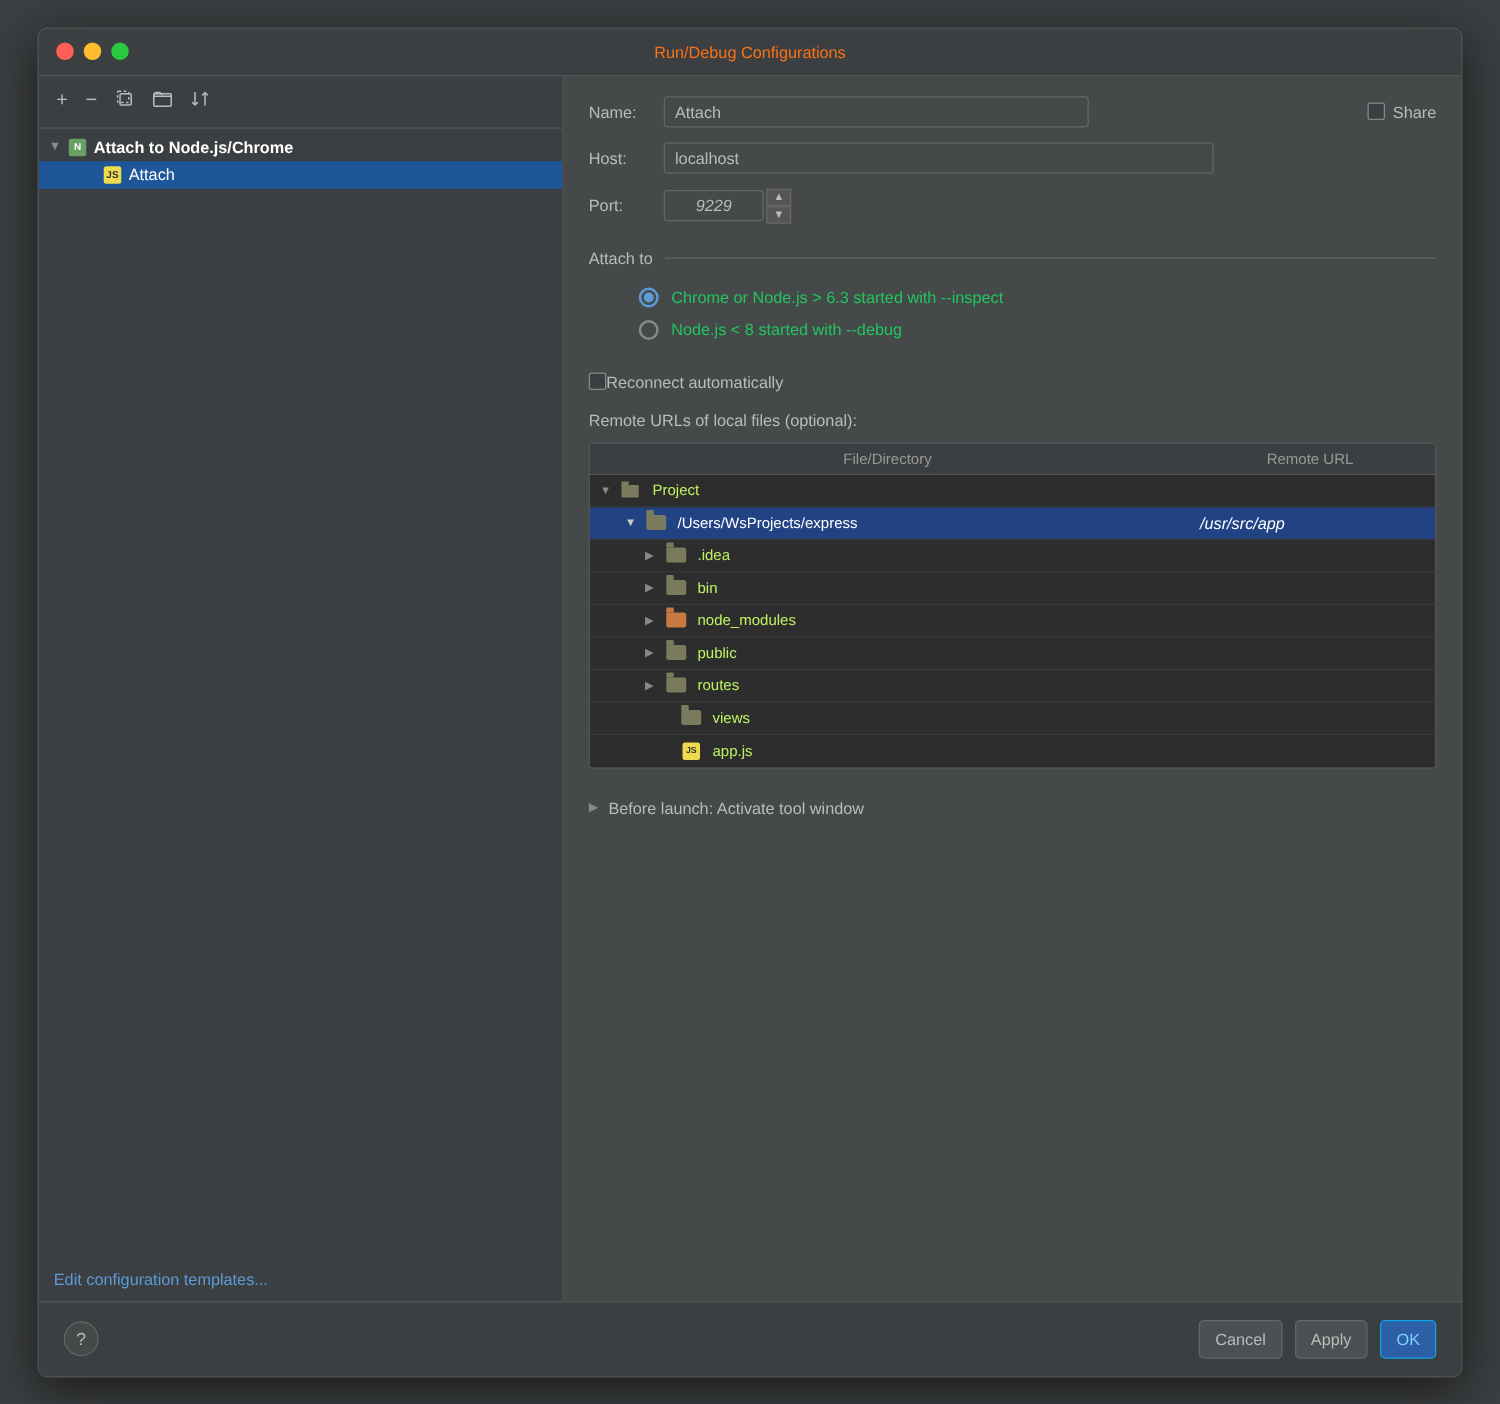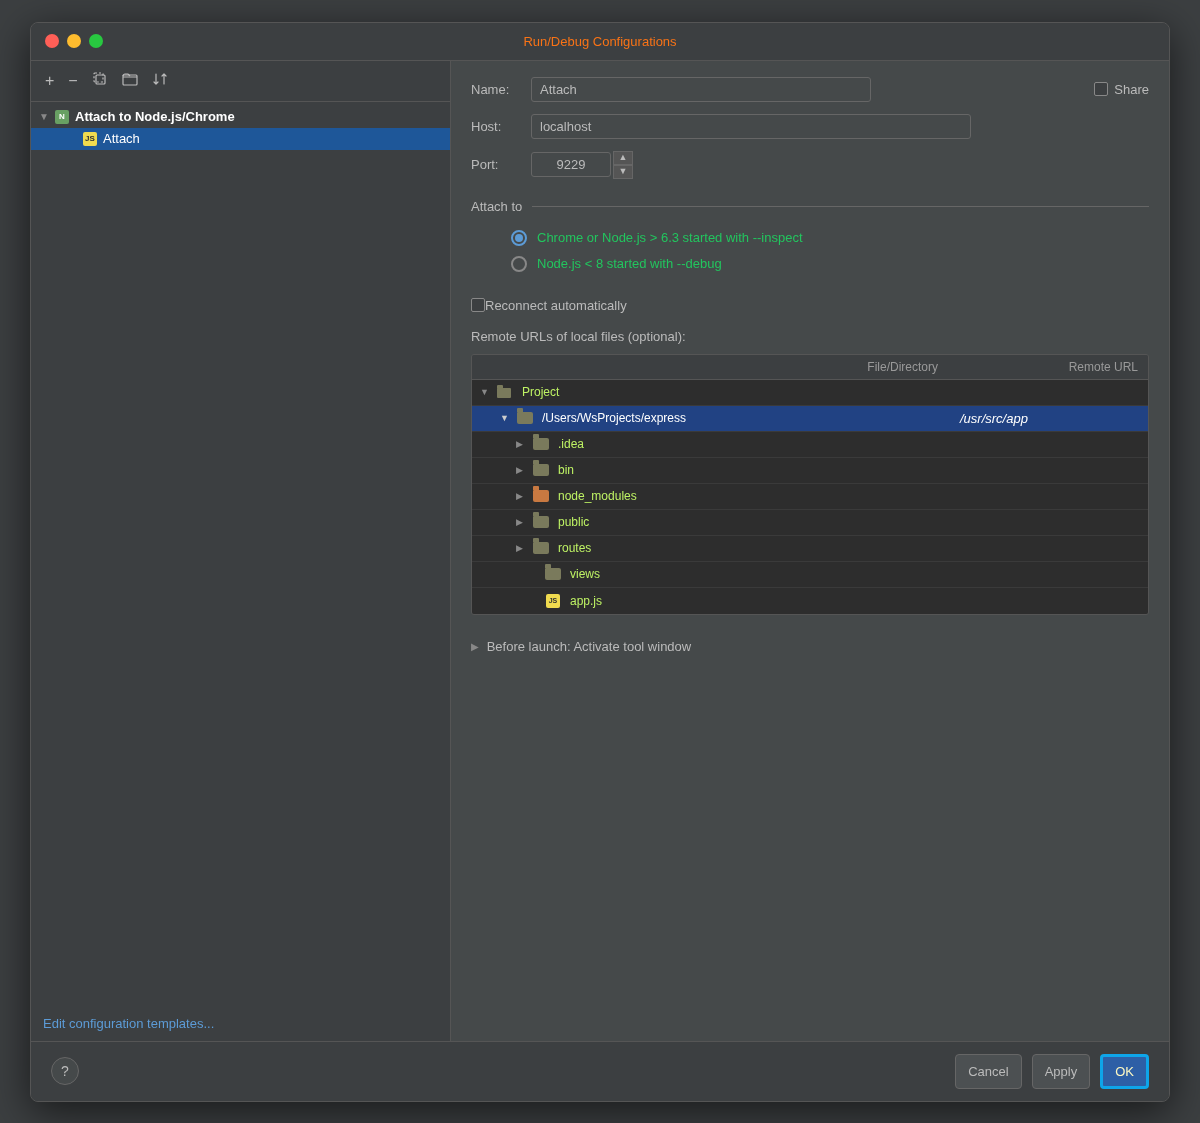--- a/index.html
+++ b/index.html
@@ -183,20 +183,21 @@
     .name-input { width: 320px; }
     .host-input { width: 440px; }
     .port-row { margin-bottom: 16px; }
     .port-spinner {
       display: flex;
       align-items: center;
     }
     .port-input {
       width: 80px;
       text-align: center;
+      font-style: italic;
     }
     .spinner-btns {
       display: flex;
       flex-direction: column;
       margin-left: 2px;
     }
     .spinner-btn {
       background: #555;
       border: 1px solid #666;
       color: #bbbbbb;
@@ -290,21 +291,21 @@
     .file-tree-header {
       display: grid;
       grid-template-columns: 1fr 200px;
       background: #3c3f41;
       border-bottom: 1px solid #555;
     }
     .file-tree-header-cell {
       padding: 5px 10px;
       color: #999;
       font-size: 12px;
-      text-align: right;
+      text-align: center;
     }
     .file-tree-body {
       background: #2d2d2d;
     }
     .file-tree-row {
       display: grid;
       grid-template-columns: 1fr 200px;
       align-items: center;
       border-bottom: 1px solid #3a3a3a;
       min-height: 26px;
@@ -408,22 +409,22 @@
       color: #bbbbbb;
       border: 1px solid #666;
     }
     .btn-apply {
       background: #4c5052;
       color: #bbbbbb;
       border: 1px solid #666;
     }
     .btn-ok {
       background: #2d5fa6;
-      color: #fef9c3;
-      border: 3px solid #0ea5e9;
+      color: #7dd3fc;
+      border: 1px solid #0ea5e9;
     }
     .name-row {
       display: flex;
       align-items: center;
       width: 100%;
       margin-bottom: 12px;
     }
     .name-row .form-label { width: 60px; }
     .name-row .form-input { flex: 1; max-width: 340px; }
   </style>

